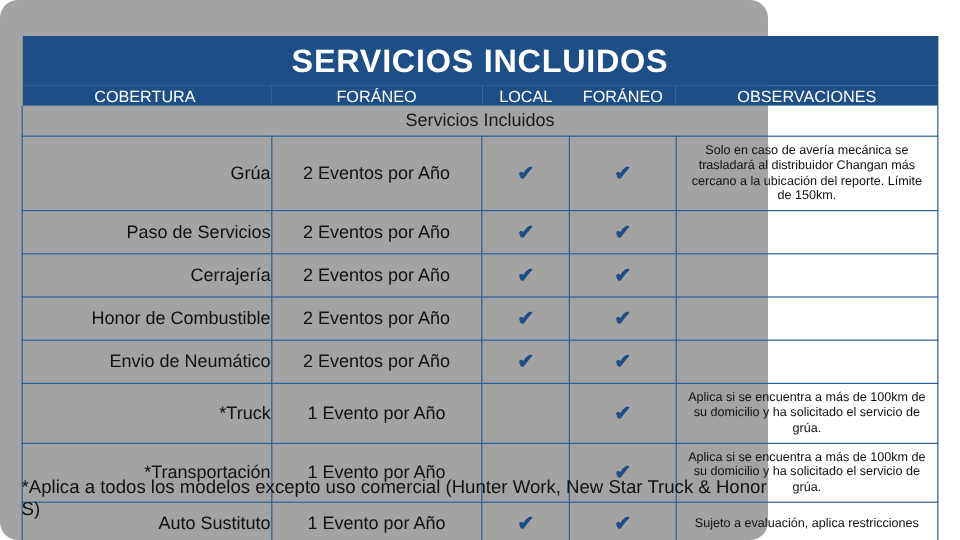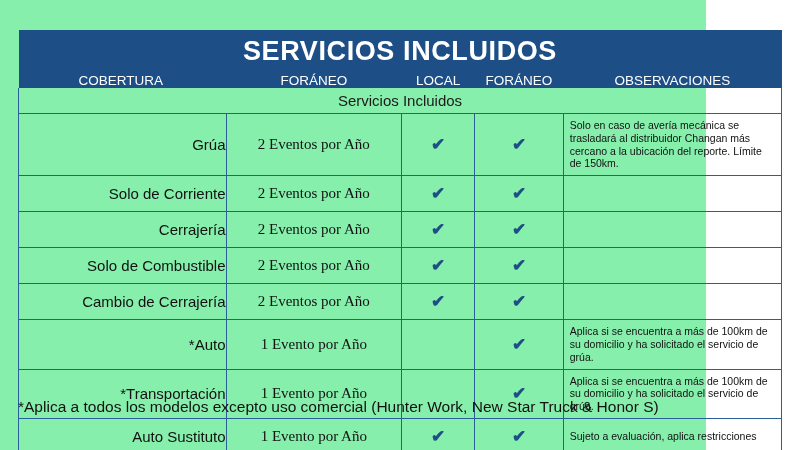--- a/index.html
+++ b/index.html
@@ -5,23 +5,24 @@
   html, body {
     margin: 0;
     padding: 0;
     width: 800px;
     height: 450px;
     background: #ffffff;
     font-family: "Liberation Sans", sans-serif;
   }
   #sheet {
     position: relative;
-    width: 706px;
+    width: 640px;
     height: 450px;
-    background: #86efac;
+    background: #a3a3a3;
+    border-radius: 15px;
   }
   .table-wrap {
     position: absolute;
     left: 18px;
     top: 30px;
     width: 764px;
   }
   table.svc {
     width: 100%;
     border-collapse: collapse;
@@ -61,30 +62,30 @@
     color: #111111;
     vertical-align: middle;
   }
   td.c-cov {
     text-align: right;
     padding: 7px 0 7px 10px;
   }
   td.c-lim {
     text-align: center;
     padding: 7px 0;
-    font-family: Liberation Serif, serif;
   }
   td.c-chk {
     text-align: center;
     color: #1d4f86;
     font-size: 17px;
     font-weight: bold;
     padding: 7px 0;
   }
   td.c-obs {
+    text-align: center;
     font-size: 10.5px;
     line-height: 1.22;
     color: #111111;
     padding: 5px 6px;
   }
   .col1 { width: 27.2%; }
   .col2 { width: 23.0%; }
   .col3 { width: 9.6%; }
   .col4 { width: 11.6%; }
   .col5 { width: 28.6%; }
@@ -126,49 +127,49 @@
         </tr>
 
         <tr>
           <td class="cell c-cov">Grúa</td>
           <td class="cell c-lim">2 Eventos por Año</td>
           <td class="cell c-chk">✔</td>
           <td class="cell c-chk">✔</td>
           <td class="cell c-obs">Solo en caso de avería mecánica se trasladará al distribuidor Changan más cercano a la ubicación del reporte. Límite de 150km.</td>
         </tr>
         <tr>
-          <td class="cell c-cov">Solo de Corriente</td>
+          <td class="cell c-cov">Paso de Servicios</td>
           <td class="cell c-lim">2 Eventos por Año</td>
           <td class="cell c-chk">✔</td>
           <td class="cell c-chk">✔</td>
           <td class="cell c-obs"></td>
         </tr>
         <tr>
           <td class="cell c-cov">Cerrajería</td>
           <td class="cell c-lim">2 Eventos por Año</td>
           <td class="cell c-chk">✔</td>
           <td class="cell c-chk">✔</td>
           <td class="cell c-obs"></td>
         </tr>
         <tr>
-          <td class="cell c-cov">Solo de Combustible</td>
+          <td class="cell c-cov">Honor de Combustible</td>
           <td class="cell c-lim">2 Eventos por Año</td>
           <td class="cell c-chk">✔</td>
           <td class="cell c-chk">✔</td>
           <td class="cell c-obs"></td>
         </tr>
         <tr>
-          <td class="cell c-cov">Cambio de Cerrajería</td>
+          <td class="cell c-cov">Envio de Neumático</td>
           <td class="cell c-lim">2 Eventos por Año</td>
           <td class="cell c-chk">✔</td>
           <td class="cell c-chk">✔</td>
           <td class="cell c-obs"></td>
         </tr>
         <tr>
-          <td class="cell c-cov">*Auto</td>
+          <td class="cell c-cov">*Truck</td>
           <td class="cell c-lim">1 Evento por Año</td>
           <td class="cell c-chk"></td>
           <td class="cell c-chk">✔</td>
           <td class="cell c-obs">Aplica si se encuentra a más de 100km de su domicilio y ha solicitado el servicio de grúa.</td>
         </tr>
         <tr>
           <td class="cell c-cov">*Transportación</td>
           <td class="cell c-lim">1 Evento por Año</td>
           <td class="cell c-chk"></td>
           <td class="cell c-chk">✔</td>

